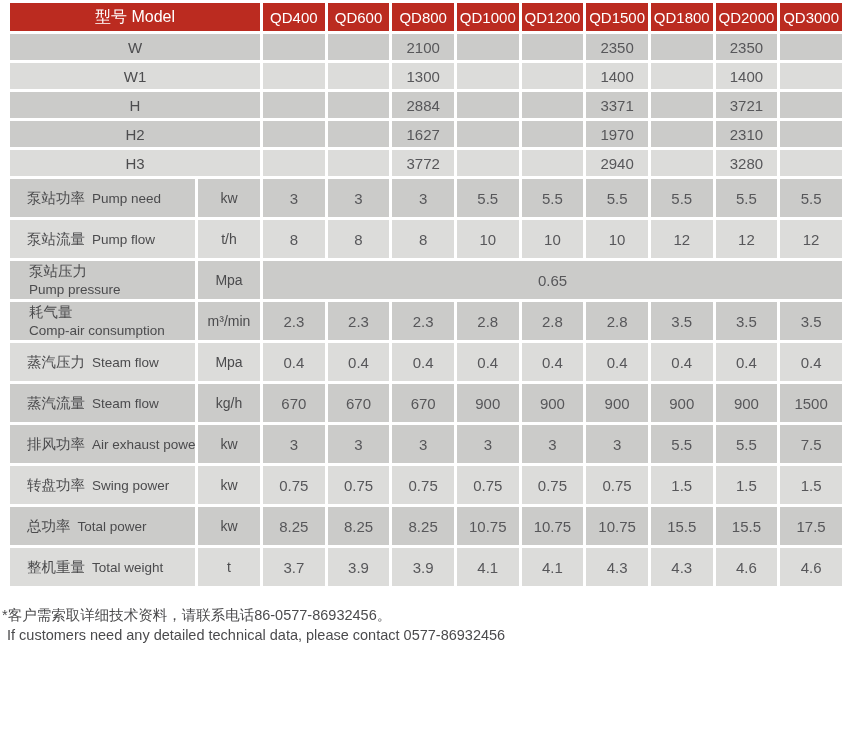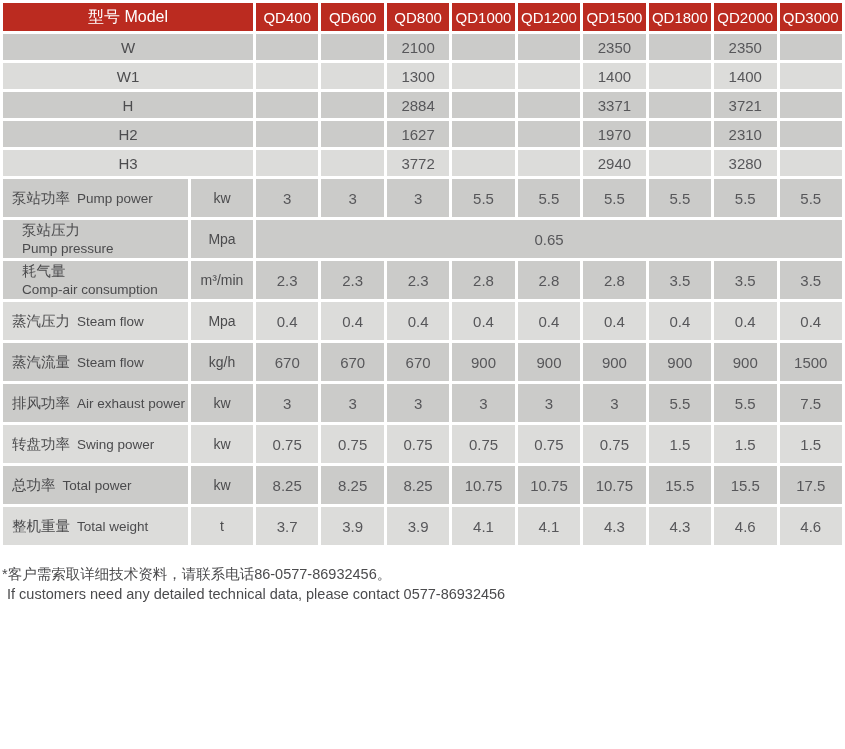--- a/index.html
+++ b/index.html
@@ -4,20 +4,21 @@
 <style>
   html, body { margin: 0; padding: 0; background: #ffffff; }
   body { width: 845px; font-family: "Liberation Sans", "DejaVu Sans", sans-serif; }
   .page { width: 845px; height: 749px; background: #ffffff; overflow: hidden; }
 
   table.spec-table {
     width: 845px;
     border-collapse: separate;
     border-spacing: 3px;
     table-layout: fixed;
+    padding-left: 7px;
   }
   col.c-label { width: 185px; }
   col.c-unit  { width: 62px; }
 
   td {
     text-align: center;
     vertical-align: middle;
     font-size: 15px;
     color: #57575a;
     overflow: hidden;
@@ -35,21 +36,21 @@
     font-size: 15px;
   }
   tr.header-row td.hdr-label { font-size: 16px; }
 
   tr.dim td  { height: 26px; font-size: 15px; }
   tr.spec td { height: 38px; }
 
   .dimlbl { color: #4d4d4f; }
 
   .lbl { text-align: left; padding: 0 3px 0 9px; }
-  .zh  { font-size: 14.5px; color: #4b4b4d; }
+  .zh  { font-size: 14.5px; color: #4b4b4d; margin-left: 8px; }
   .en  { font-size: 13.5px; color: #4b4b4d; margin-left: 7px; }
   .stacked .zh, .stacked .en { display: block; margin-left: 10px; line-height: 1.32; }
   .unit { font-size: 14px; color: #4b4b4d; margin-top: 44px; }
   .val  { font-size: 15px; }
 
   .footer { margin: 17px 0 0 2px; font-size: 14.5px; color: #4b4b4d; line-height: 1.35; }
   .footer .line-en { padding-left: 5px; }
 </style>
 </head>
 <body>
@@ -136,31 +137,44 @@
           <td class="light val"></td>
           <td class="light val">3772</td>
           <td class="light val"></td>
           <td class="light val"></td>
           <td class="light val">2940</td>
           <td class="light val"></td>
           <td class="light val">3280</td>
           <td class="light val"></td>
         </tr>
         <tr class="spec">
-          <td class="dark lbl"><span class="zh">泵站功率</span><span class="en">Pump power</span></td>
+          <td class="dark lbl"><span class="zh">泵站功率</span><span class="en">Pump need</span></td>
           <td class="dark unit">kw</td>
           <td class="dark val">3</td>
           <td class="dark val">3</td>
           <td class="dark val">3</td>
           <td class="dark val">5.5</td>
           <td class="dark val">5.5</td>
           <td class="dark val">5.5</td>
           <td class="dark val">5.5</td>
           <td class="dark val">5.5</td>
           <td class="dark val">5.5</td>
+        </tr>
+        <tr class="spec">
+          <td class="light lbl"><span class="zh">泵站流量</span><span class="en">Pump flow</span></td>
+          <td class="light unit">t/h</td>
+          <td class="light val">8</td>
+          <td class="light val">8</td>
+          <td class="light val">8</td>
+          <td class="light val">10</td>
+          <td class="light val">10</td>
+          <td class="light val">10</td>
+          <td class="light val">12</td>
+          <td class="light val">12</td>
+          <td class="light val">12</td>
         </tr>
         <tr class="spec">
           <td class="dark lbl stacked">
             <span class="zh">泵站压力</span>
             <span class="en">Pump pressure</span>
           </td>
           <td class="dark unit">Mpa</td>
           <td class="dark val" colspan="9">0.65</td>
         </tr>
         <tr class="spec">

